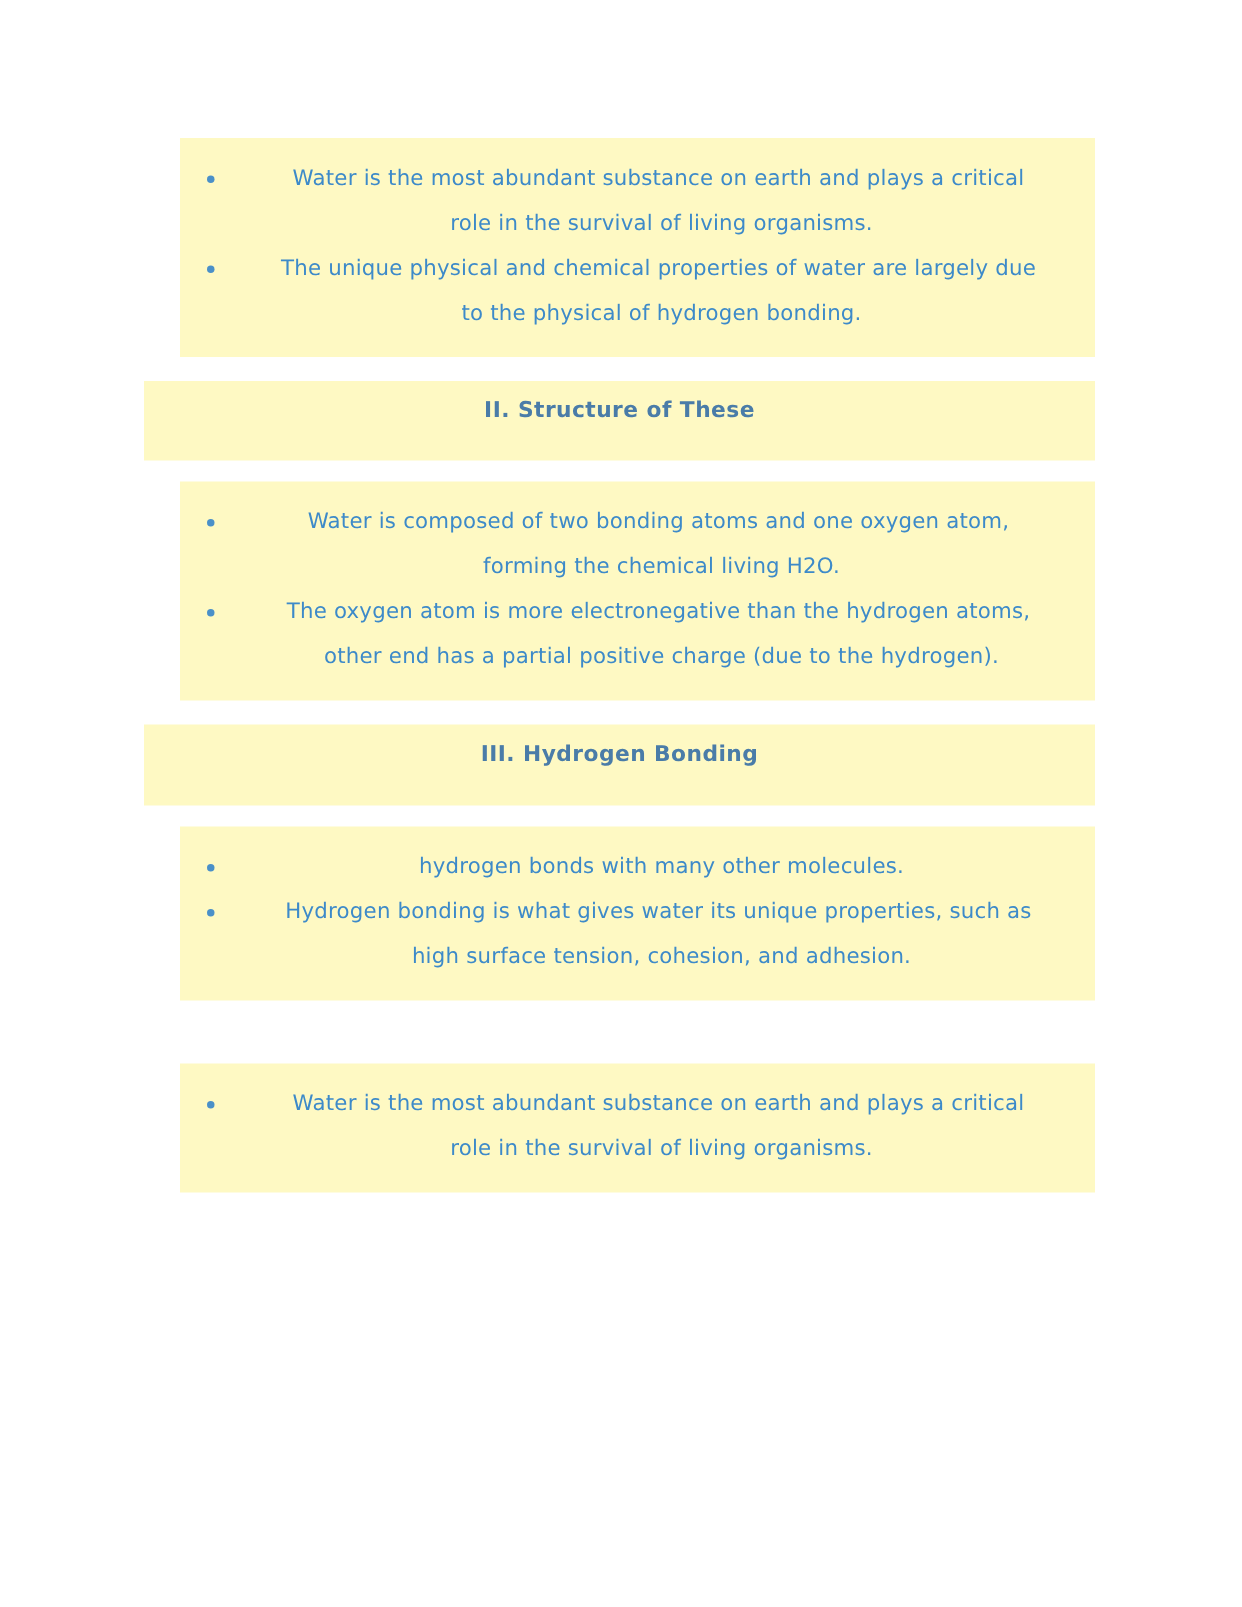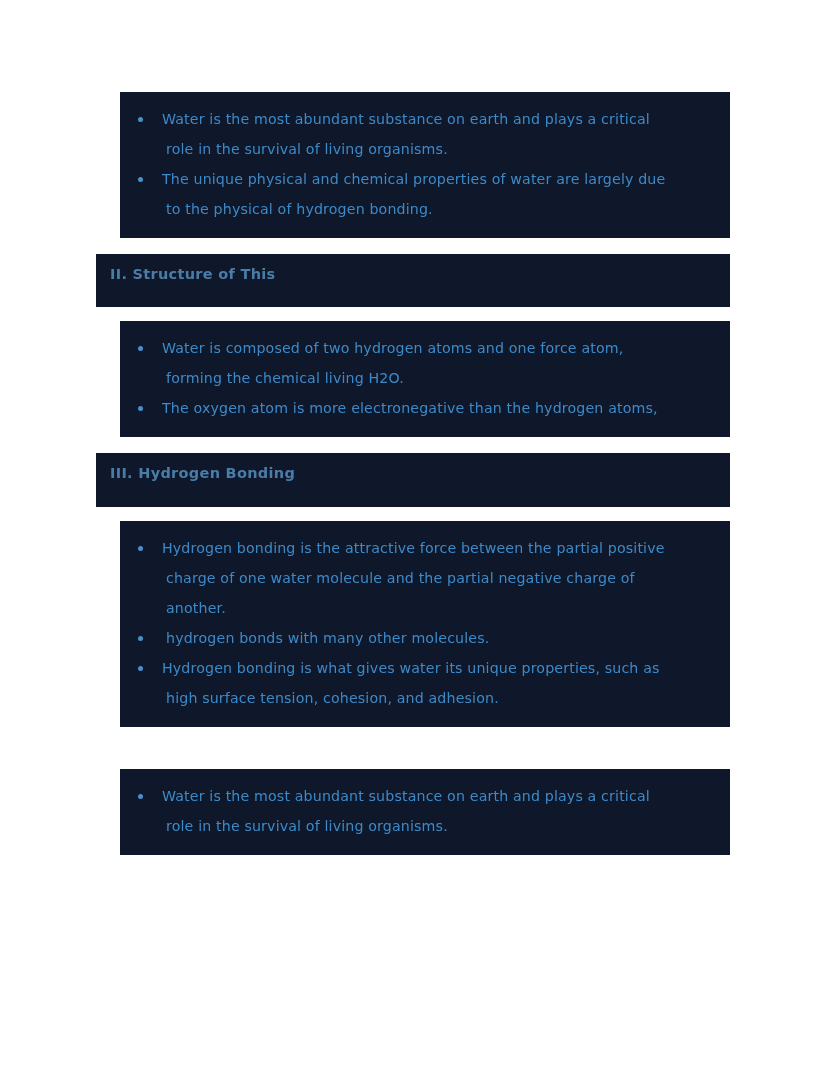--- a/index.html
+++ b/index.html
@@ -22,22 +22,23 @@
   }
   .doc {
     position: absolute;
     left: 0;
     top: 92px;
     width: 828px;
   }
 
   
   .band {
-    background: #0f172a;
+    background: #fef9c3;
     box-sizing: border-box;
+    text-align: center;
   }
 
   
   .heading-block {
     margin-left: 96px;
     margin-right: 98px;
     padding: 12px 14px 24px 14px;
   }
   .heading-block.tall {
     padding-top: 30px;
@@ -106,52 +107,48 @@
         <li>
           <span>The unique physical and chemical properties of water are largely due</span>
           <span class="line2">to the physical of hydrogen bonding.</span>
         </li>
       </ul>
     </div>
 
     <div class="gap-md"></div>
 
     <div class="band heading-block">
-      <div class="heading-text">II. Structure of This</div>
+      <div class="heading-text">II. Structure of These</div>
     </div>
 
     <div class="gap-sm"></div>
 
     <div class="band list-block">
       <ul class="bullets">
         <li>
-          <span>Water is composed of two hydrogen atoms and one force atom,</span>
+          <span>Water is composed of two bonding atoms and one oxygen atom,</span>
           <span class="line2">forming the chemical living H2O.</span>
         </li>
         <li>
           <span>The oxygen atom is more electronegative than the hydrogen atoms,</span>
+          <span class="line2">other end has a partial positive charge (due to the hydrogen).</span>
         </li>
       </ul>
     </div>
 
     <div class="gap-md"></div>
 
     <div class="band heading-block">
       <div class="heading-text">III. Hydrogen Bonding</div>
     </div>
 
     <div class="gap-sm"></div>
 
     <div class="band list-block">
       <ul class="bullets">
-        <li>
-          <span>Hydrogen bonding is the attractive force between the partial positive</span>
-          <span class="line2">charge of one water molecule and the partial negative charge of</span>
-          <span class="line2">another.</span>
-        </li>
         <li>
           <span class="line2">hydrogen bonds with many other molecules.</span>
         </li>
         <li>
           <span>Hydrogen bonding is what gives water its unique properties, such as</span>
           <span class="line2">high surface tension, cohesion, and adhesion.</span>
         </li>
       </ul>
     </div>
 

